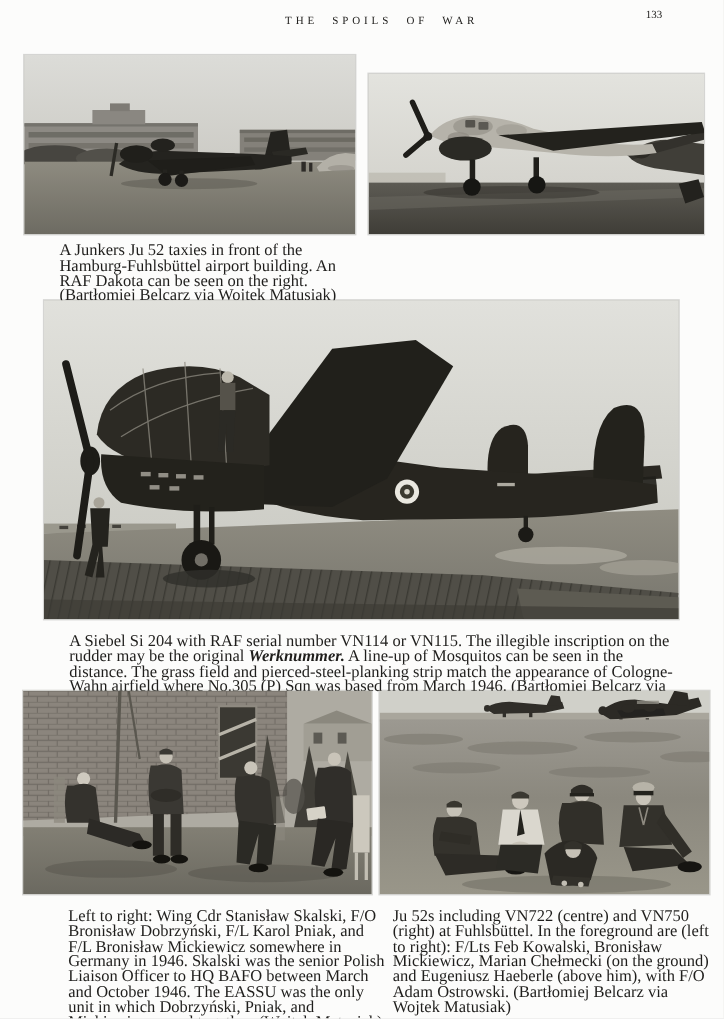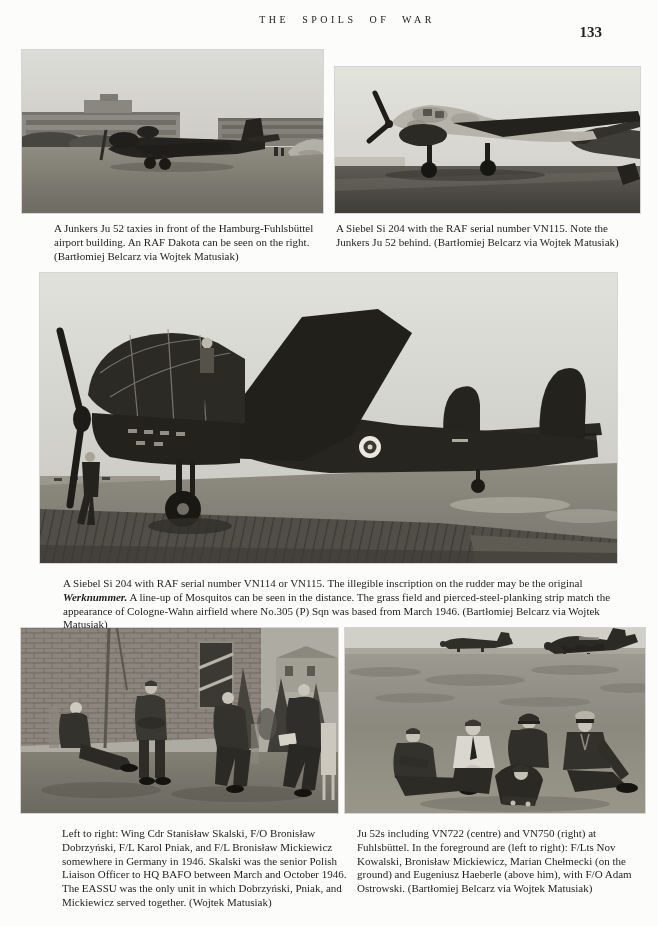--- a/index.html
+++ b/index.html
@@ -13,38 +13,38 @@
     overflow:hidden;
   }
   .running-title{
     position:absolute;top:14px;left:0;right:0;
     text-align:center;
     font-size:10px;letter-spacing:3.5px;word-spacing:7px;
     color:#232220;
     margin-left:36px;
   }
   .page-number{
-    position:absolute;top:24px;right:56px;
-    font-size:15px;font-weight:700;color:#232220;
+    position:absolute;top:8px;right:56px;
+    font-size:10px;font-weight:400;color:#232220;
   }
   figure.photo{
     position:absolute;margin:0;padding:0;
     box-shadow:0 0 0 1px rgba(40,40,36,.18);
     background:#cfcfc9;
     overflow:hidden;
   }
   figure.photo svg{display:block;width:100%;height:100%;}
   .photo-top-left  {left:22px; top:50px;  width:301px;height:163px;}
   .photo-top-right {left:335px;top:67px;  width:305px;height:146px;}
   .photo-middle    {left:40px; top:273px; width:577px;height:290px;}
   .photo-bot-left  {left:21px; top:628px; width:317px;height:185px;}
   .photo-bot-right {left:345px;top:628px; width:300px;height:185px;}
   p.caption{
     position:absolute;margin:0;
-    font-size:11px;line-height:13.8px;color:#1f1e1c;
+    font-size:15px;line-height:13.8px;color:#1f1e1c;
   }
   .caption-top-left  {left:54px; top:222px;width:280px;}
   .caption-top-right {left:336px;top:222px;width:296px;}
   .caption-middle    {left:63px; top:577px;width:556px;}
   .caption-bot-left  {left:62px; top:827px;width:288px;}
   .caption-bot-right {left:357px;top:827px;width:288px;}
   .it{font-style:italic;font-weight:bold;}
 </style>
 </head>
 <body>
@@ -146,21 +146,20 @@
         <rect x="92" y="78" width="5" height="22" fill="#1f1e1a"></rect>
         <rect x="150" y="76" width="5" height="22" fill="#1f1e1a"></rect>
         <circle cx="94" cy="103" r="8" fill="#161613"></circle>
         <circle cx="153" cy="101" r="8" fill="#161613"></circle>
       </g>
       <path d="M282,100 L300,96 L305,112 L288,118 Z" fill="#23221e"></path>
     </svg>
   </figure>
 
   <p class="caption caption-top-left">A Junkers Ju 52 taxies in front of the Hamburg-Fuhlsbüttel airport building. An RAF Dakota can be seen on the right. (Bartłomiej Belcarz via Wojtek Matusiak)</p>
-  <p class="caption caption-top-right">A Siebel Si 204 with the RAF serial number VN115. Note the Junkers Ju 52 behind. (Bartłomiej Belcarz via Wojtek Matusiak)</p>
 
   <figure class="photo photo-middle">
     <svg viewBox="0 0 577 290" preserveAspectRatio="none">
       <defs>
         <linearGradient id="p3sky" x1="0" y1="0" x2="0" y2="1">
           <stop offset="0" stop-color="#e1e1dc"></stop>
             <stop offset="1" stop-color="#ccccc5"></stop>
         </linearGradient>
         <linearGradient id="p3grass" x1="0" y1="0" x2="0" y2="1">
           <stop offset="0" stop-color="#8f8c81"></stop>
@@ -395,15 +394,15 @@
         <path d="M222,104 L258,104 L266,140 L218,142 Z" fill="#33312b"></path>
         <path d="M236,106 L240,122 M244,106 L240,122" stroke="#8e8a80" stroke-width="1.5" fill="none"></path>
         <path d="M258,110 L284,146 L276,152 L252,120 Z" fill="#302e28"></path>
         <path d="M222,142 L268,144 L282,158 L230,164 Z" fill="#2c2a25"></path>
         <ellipse cx="282" cy="160" rx="11" ry="5" fill="#161512"></ellipse>
       </g>
     </svg>
   </figure>
 
   <p class="caption caption-bot-left">Left to right: Wing Cdr Stanisław Skalski, F/O Bronisław Dobrzyński, F/L Karol Pniak, and F/L Bronisław Mickiewicz somewhere in Germany in 1946. Skalski was the senior Polish Liaison Officer to HQ BAFO between March and October 1946. The EASSU was the only unit in which Dobrzyński, Pniak, and Mickiewicz served together. (Wojtek Matusiak)</p>
-  <p class="caption caption-bot-right">Ju 52s including VN722 (centre) and VN750 (right) at Fuhlsbüttel. In the foreground are (left to right): F/Lts Nov Kowalski, Bronisław Mickiewicz, Marian Chełmecki (on the ground) and Eugeniusz Haeberle (above him), with F/O Adam Ostrowski. (Bartłomiej Belcarz via Wojtek Matusiak)</p>
+  <p class="caption caption-bot-right">Ju 52s including VN722 (centre) and VN750 (right) at Fuhlsbüttel. In the foreground are (left to right): F/Lts Feb Kowalski, Bronisław Mickiewicz, Marian Chełmecki (on the ground) and Eugeniusz Haeberle (above him), with F/O Adam Ostrowski. (Bartłomiej Belcarz via Wojtek Matusiak)</p>
 
 </div>
 
 </body></html>

